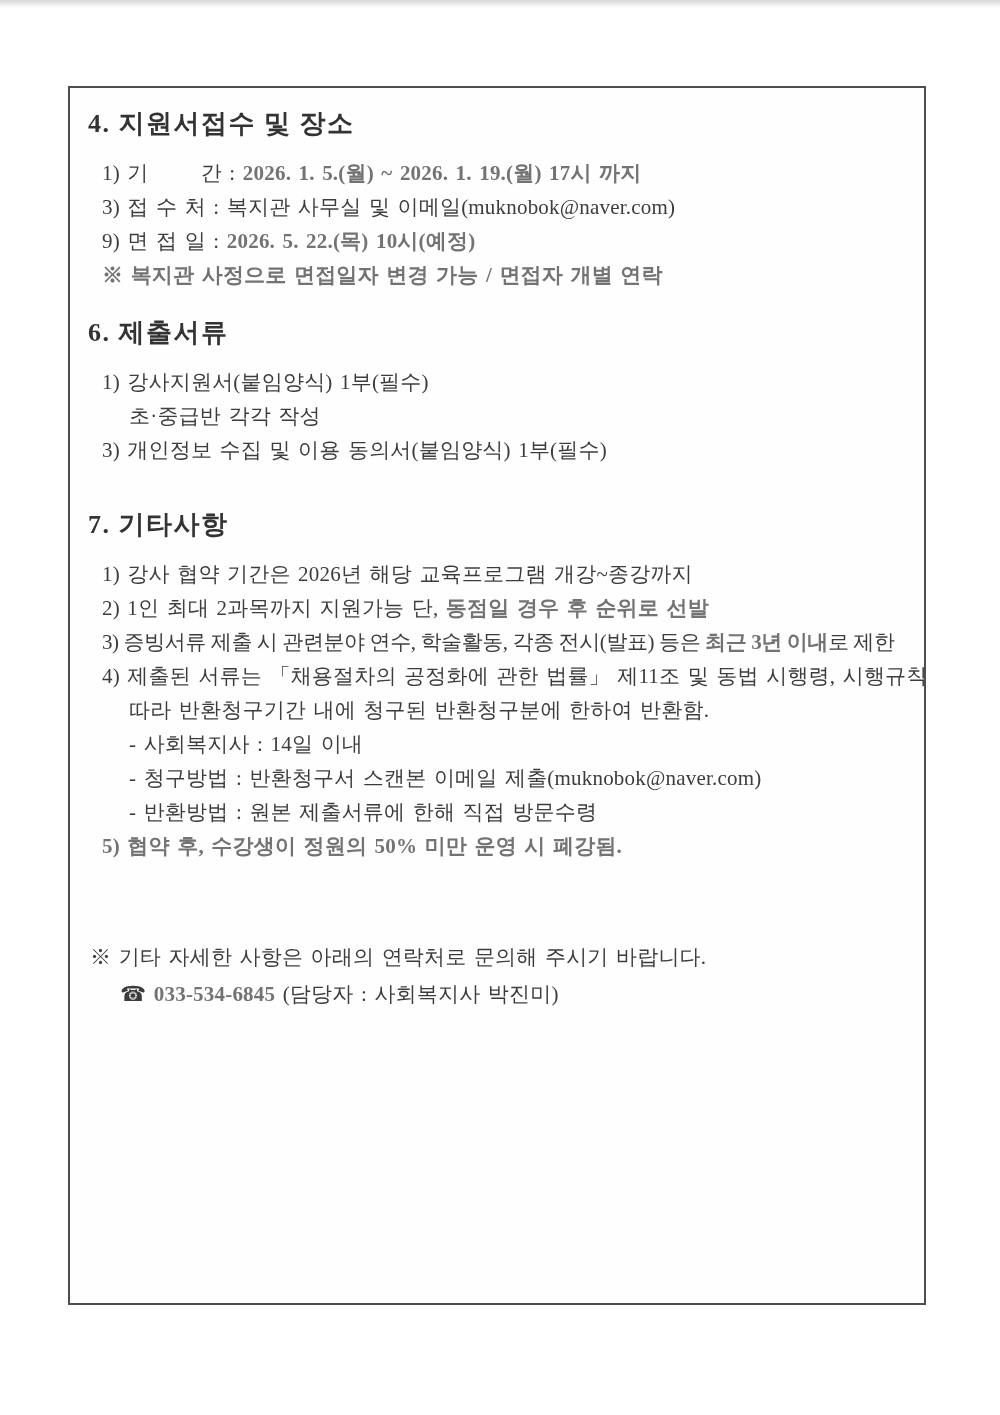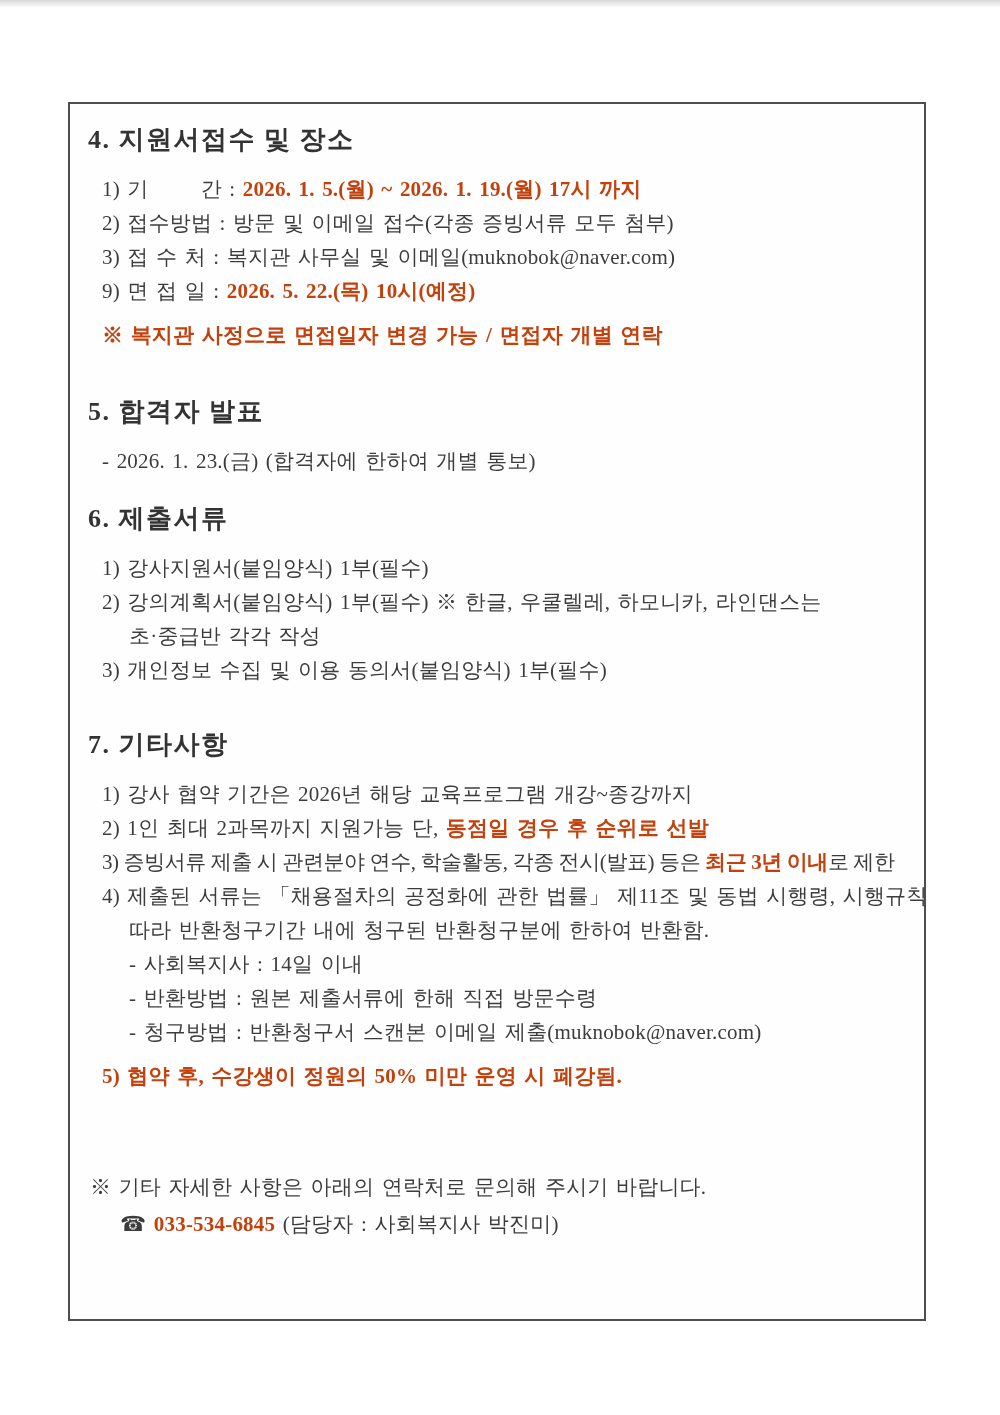--- a/index.html
+++ b/index.html
@@ -17,21 +17,21 @@
   }
   .scan-top-shade {
     position: absolute;
     top: 0; left: 0; right: 0;
     height: 8px;
     background: linear-gradient(#d7d7d7, #ffffff);
   }
   .frame {
     position: absolute;
     left: 68px;
-    top: 102px;
+    top: 86px;
     width: 858px;
     height: 1219px;
     box-sizing: border-box;
     border: 2px solid #4e4e4e;
     background: #fefefe;
     padding: 18px 10px 0 18px;
     overflow: hidden;
   }
   .section { margin: 0; }
   .heading {
@@ -51,22 +51,21 @@
     margin: 0;
     font-size: 21px;
     line-height: 34px;
     letter-spacing: 0.2px;
     word-spacing: 2px;
     white-space: pre;
     color: #3c3c3c;
   }
   .line b, .line.bold {
     font-weight: 700;
-    color: #c2410c;
-    margin-top: 10px;
+    color: #737373;
   }
   .cont { padding-left: 27px; }
   .sub  { padding-left: 27px; }
   .tight { letter-spacing: -0.4px; word-spacing: 0px; }
   #sec5 { margin-top: 42px; }
   #sec6 { margin-top: 23px; }
   #sec7 { margin-top: 40px; }
   .footer {
     margin-top: 76px;
     padding-left: 2px;
@@ -78,55 +77,47 @@
 <body>
 
 <div class="scan-top-shade"></div>
 
 <div class="frame">
 
   <div class="section" id="sec4">
     <h2 class="heading">4. 지원서접수 및 장소</h2>
     <div class="items">
       <p class="line"><span>1) 기       간 : </span><b>2026. 1. 5.(월) ~ 2026. 1. 19.(월) 17시 까지</b></p>
-      <p class="line">2) 접수방법 : 방문 및 이메일 접수(각종 증빙서류 모두 첨부)</p>
       <p class="line">3) 접 수 처 : 복지관 사무실 및 이메일(muknobok@naver.com)</p>
       <p class="line"><span>9) 면 접 일 : </span><b>2026. 5. 22.(목) 10시(예정)</b></p>
       <p class="line bold">※ 복지관 사정으로 면접일자 변경 가능 / 면접자 개별 연락</p>
     </div>
   </div>
 
-  <div class="section" id="sec5">
-    <h2 class="heading">5. 합격자 발표</h2>
-    <div class="items">
-      <p class="line">- 2026. 1. 23.(금) (합격자에 한하여 개별 통보)</p>
-    </div>
-  </div>
 
   <div class="section" id="sec6">
     <h2 class="heading">6. 제출서류</h2>
     <div class="items">
       <p class="line">1) 강사지원서(붙임양식) 1부(필수)</p>
-      <p class="line">2) 강의계획서(붙임양식) 1부(필수) ※ 한글, 우쿨렐레, 하모니카, 라인댄스는</p>
       <p class="line cont">초·중급반 각각 작성</p>
       <p class="line">3) 개인정보 수집 및 이용 동의서(붙임양식) 1부(필수)</p>
     </div>
   </div>
 
   <div class="section" id="sec7">
     <h2 class="heading">7. 기타사항</h2>
     <div class="items">
       <p class="line">1) 강사 협약 기간은 2026년 해당 교육프로그램 개강~종강까지</p>
       <p class="line"><span>2) 1인 최대 2과목까지 지원가능 단, </span><b>동점일 경우 후 순위로 선발</b></p>
       <p class="line tight"><span>3) 증빙서류 제출 시 관련분야 연수, 학술활동, 각종 전시(발표) 등은 </span><b>최근 3년 이내</b><span>로 제한</span></p>
       <p class="line">4) 제출된 서류는 「채용절차의 공정화에 관한 법률」 제11조 및 동법 시행령, 시행규칙에</p>
       <p class="line cont">따라 반환청구기간 내에 청구된 반환청구분에 한하여 반환함.</p>
       <p class="line sub">- 사회복지사 : 14일 이내</p>
+      <p class="line sub">- 청구방법 : 반환청구서 스캔본 이메일 제출(muknobok@naver.com)</p>
       <p class="line sub">- 반환방법 : 원본 제출서류에 한해 직접 방문수령</p>
-      <p class="line sub">- 청구방법 : 반환청구서 스캔본 이메일 제출(muknobok@naver.com)</p>
       <p class="line bold">5) 협약 후, 수강생이 정원의 50% 미만 운영 시 폐강됨.</p>
     </div>
   </div>
 
   <div class="footer">
     <p class="line">※ 기타 자세한 사항은 아래의 연락처로 문의해 주시기 바랍니다.</p>
     <p class="line phone-line"><span>☎ </span><b>033-534-6845</b><span> (담당자 : 사회복지사 박진미)</span></p>
   </div>
 
 </div>

